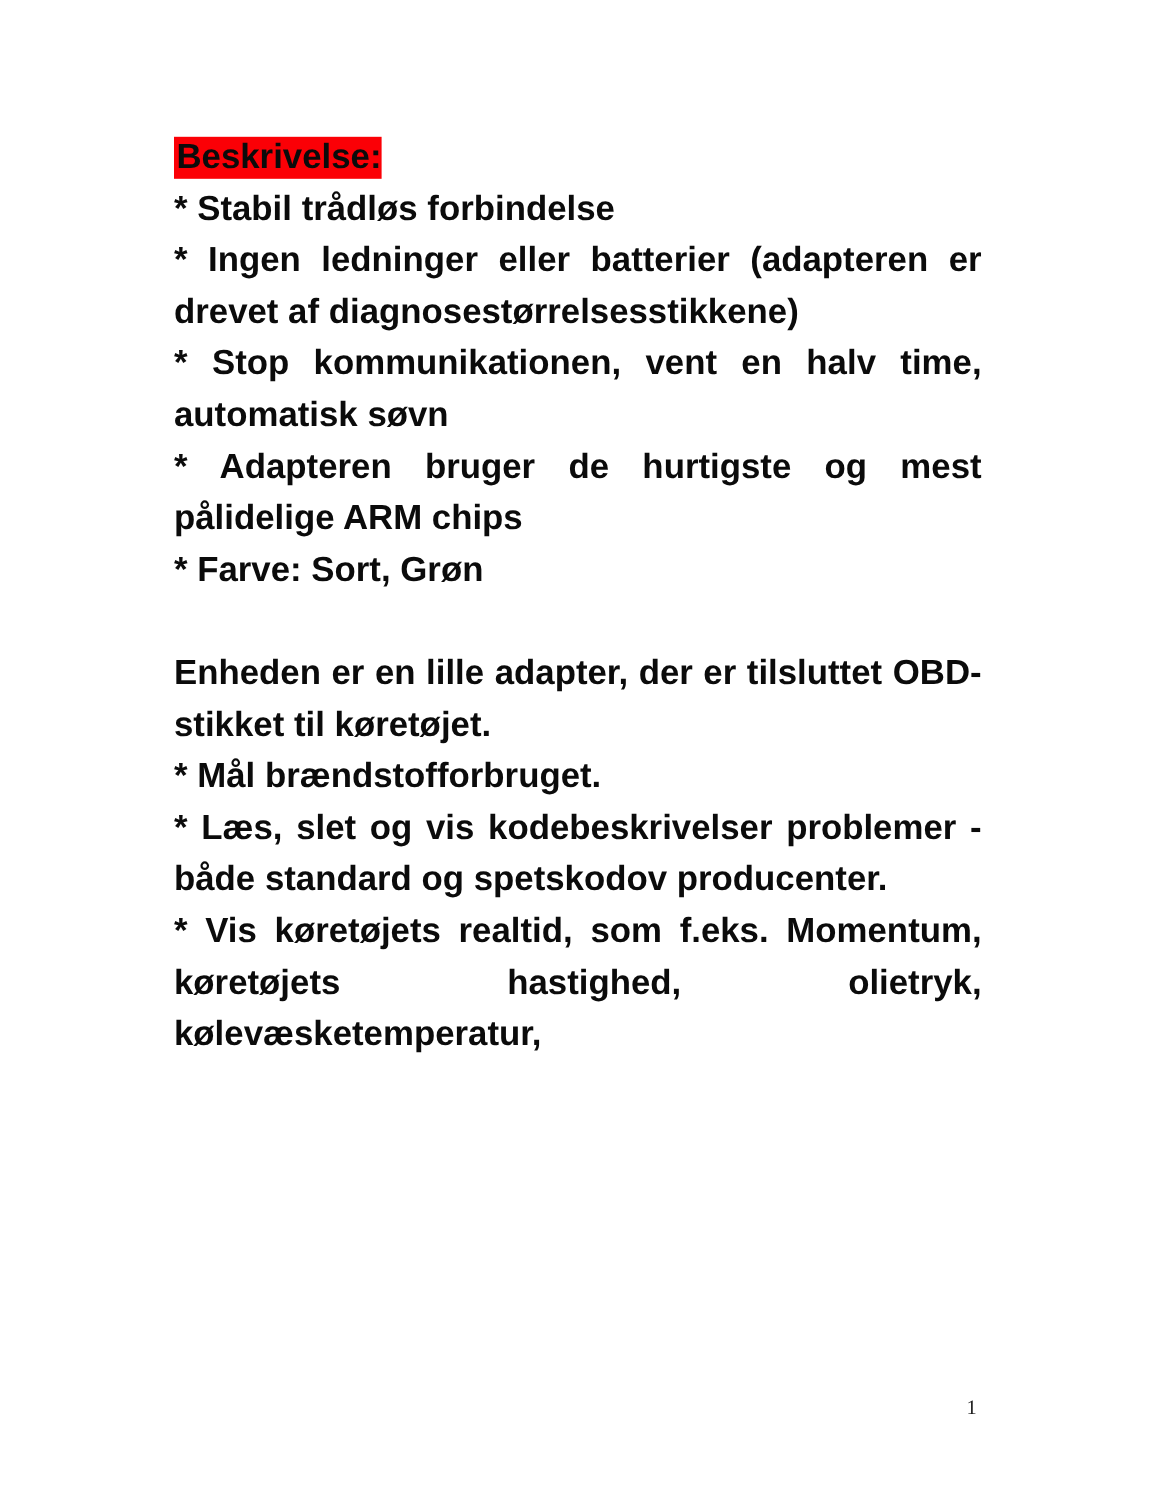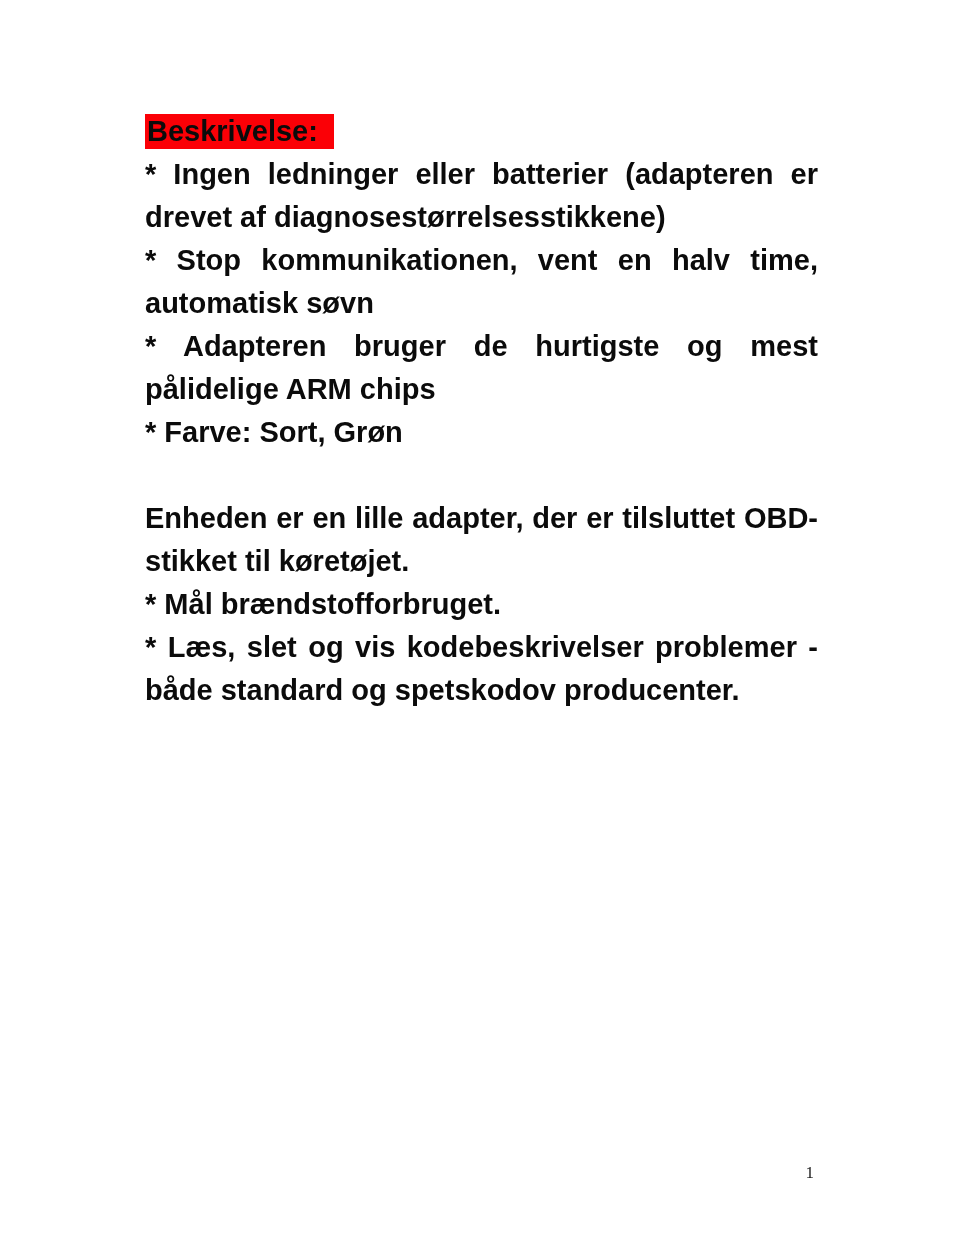--- a/index.html
+++ b/index.html
@@ -30,21 +30,21 @@
     text-align: justify;
     hyphens: none;
     color: #0b0b0b;
   }
   .heading-line {
     text-align: left;
   }
   .highlight {
     background: #fb0006;
     color: #0b0b0b;
-    padding: 1px 16px 2px 2px;
+    padding: 1px 0 2px 2px;
   }
   .spacer {
     height: 43px;
   }
   
   .cont {
     text-align-last: justify;
   }
   .page-number {
     position: absolute;
@@ -57,27 +57,29 @@
   }
 </style>
 </head>
 <body>
 
 <div class="page">
   <div class="content">
 
     <p class="para heading-line"><span class="highlight">Beskrivelse:</span></p>
 
+    <p class="para">* Stabil trådløs forbindelse</p>
     <p class="para">* Ingen ledninger eller batterier (adapteren er drevet af diagnosestørrelsesstikkene)</p>
     <p class="para">* Stop kommunikationen, vent en halv time, automatisk søvn</p>
     <p class="para">* Adapteren bruger de hurtigste og mest pålidelige ARM chips</p>
     <p class="para">* Farve: Sort, Grøn</p>
 
     <div class="spacer"></div>
 
     <p class="para">Enheden er en lille adapter, der er tilsluttet OBD-stikket til køretøjet.</p>
     <p class="para">* Mål brændstofforbruget.</p>
     <p class="para">* Læs, slet og vis kodebeskrivelser problemer - både standard og spetskodov producenter.</p>
+    <p class="para cont">* Vis køretøjets realtid, som f.eks. Momentum, køretøjets hastighed, olietryk, kølevæsketemperatur,</p>
 
   </div>
 
   <div class="page-number">1</div>
 </div>
 
 </body></html>

